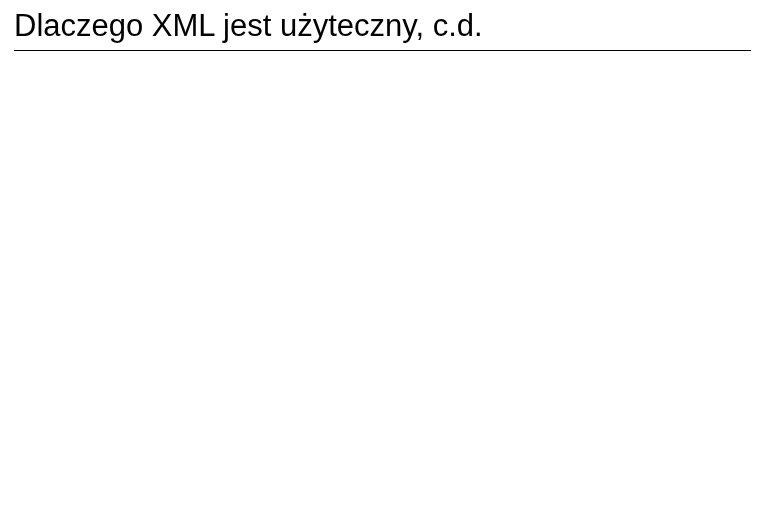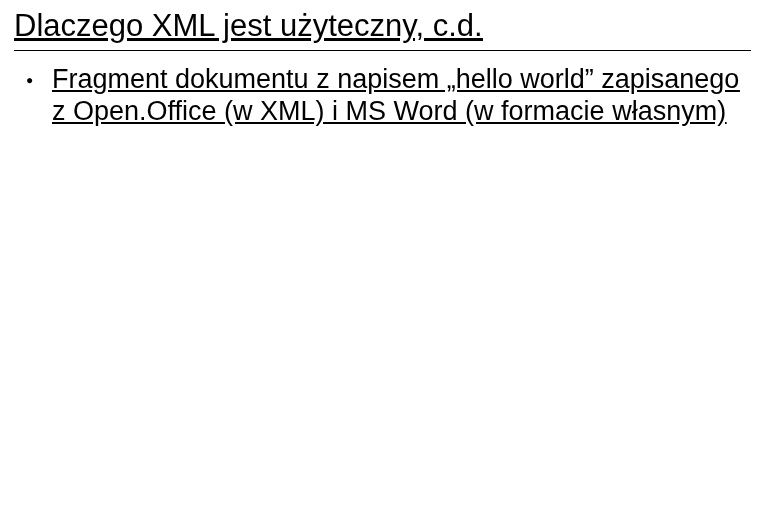--- a/index.html
+++ b/index.html
@@ -1,19 +1,18 @@
 <!DOCTYPE html>
 <html><head>
 <meta charset="utf-8">
 <style>
   * {
     margin: 0;
     padding: 0;
     box-sizing: border-box;
-    text-decoration: underline;
   }
   body {
     width: 765px;
     height: 510px;
     background: #ffffff;
     font-family: Arial, Helvetica, sans-serif;
     color: #000000;
     overflow: hidden;
   }
   .slide {
@@ -49,18 +48,13 @@
     left: 4px;
     top: 10px;
     font-size: 12px;
   }
 </style>
 </head>
 <body>
 
 <div class="slide">
   <h1 class="title">Dlaczego XML jest użyteczny, c.d.</h1>
-  <div class="content">
-    <ul class="bullet-list">
-      <li>Fragment dokumentu z napisem „hello world” zapisanego z Open.Office (w XML) i MS Word (w formacie własnym)</li>
-    </ul>
-  </div>
 </div>
 
 </body></html>

